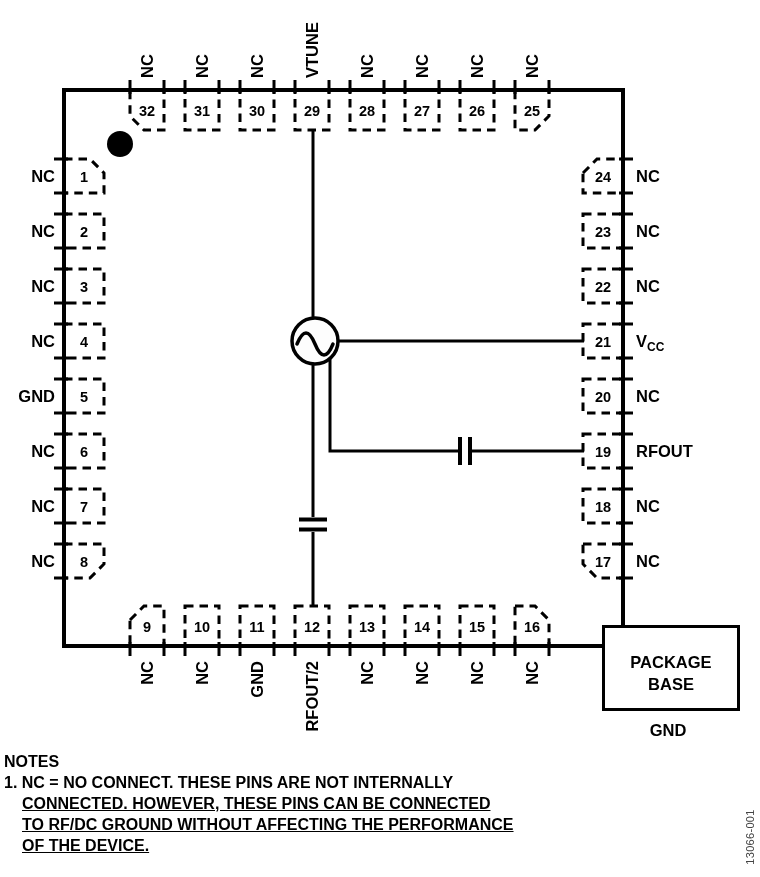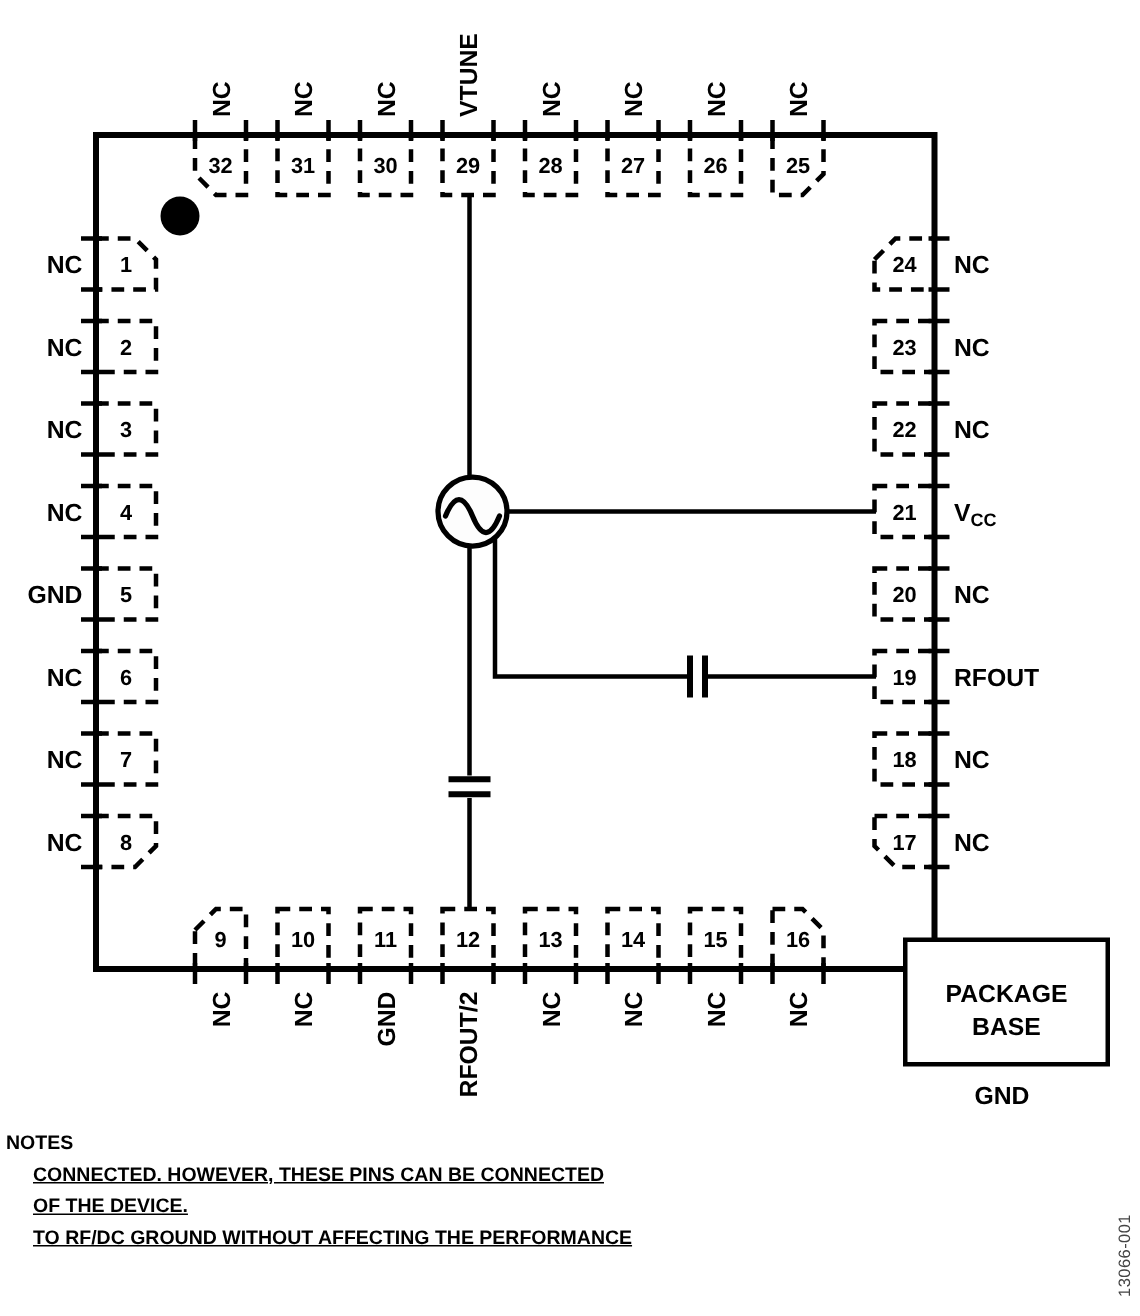--- a/index.html
+++ b/index.html
@@ -3,21 +3,21 @@
 <meta charset="utf-8">
 <style>
   html,body{margin:0;padding:0;background:#ffffff;}
   body{width:760px;height:877px;font-family:"Liberation Sans",sans-serif;}
   .canvas{position:relative;width:760px;height:877px;background:#fff;overflow:hidden;}
   svg{position:absolute;top:0;left:0;}
   .pin-num{font-weight:bold;font-size:14.5px;fill:#000;}
   .pin-label{font-weight:bold;font-size:16.5px;fill:#000;}
   .pin-label .sub{font-size:12px;}
   .pkg-label{font-weight:bold;font-size:16.5px;fill:#000;}
-  .notes{position:absolute;left:4px;top:751px;font-weight:bold;font-size:13px;line-height:21px;color:#000;}
+  .notes{position:absolute;left:4px;top:751px;font-weight:bold;font-size:16px;line-height:21px;color:#000;}
   .notes .cont{padding-left:18px;text-decoration:underline;}
   .fig-num{position:absolute;left:720px;top:831px;width:60px;text-align:center;
            transform:rotate(-90deg);font-size:11px;color:#444;letter-spacing:.3px;}
 </style>
 </head>
 <body>
 
 <div class="canvas">
 
   <svg width="760" height="750" viewBox="0 0 760 750">
@@ -274,19 +274,20 @@
     </g>
 
     <rect x="603.5" y="626.5" width="135" height="83" fill="#ffffff" stroke="#000" stroke-width="3"></rect>
     <text class="pkg-label" x="671" y="668" text-anchor="middle">PACKAGE</text>
     <text class="pkg-label" x="671" y="690" text-anchor="middle">BASE</text>
     <text class="pkg-label" x="668" y="736" text-anchor="middle">GND</text>
   </svg>
 
   <div class="notes">
     <div>NOTES</div>
+    <div>1. NC = NO CONNECT. THESE PINS ARE NOT INTERNALLY</div>
     <div class="cont">CONNECTED. HOWEVER, THESE PINS CAN BE CONNECTED</div>
+    <div class="cont">TO RF/DC GROUND WITHOUT AFFECTING THE PERFORMANCE</div>
     <div class="cont">OF THE DEVICE.</div>
-    <div class="cont">TO RF/DC GROUND WITHOUT AFFECTING THE PERFORMANCE</div>
   </div>
 
   <div class="fig-num">13066-001</div>
 </div>
 
 </body></html>

